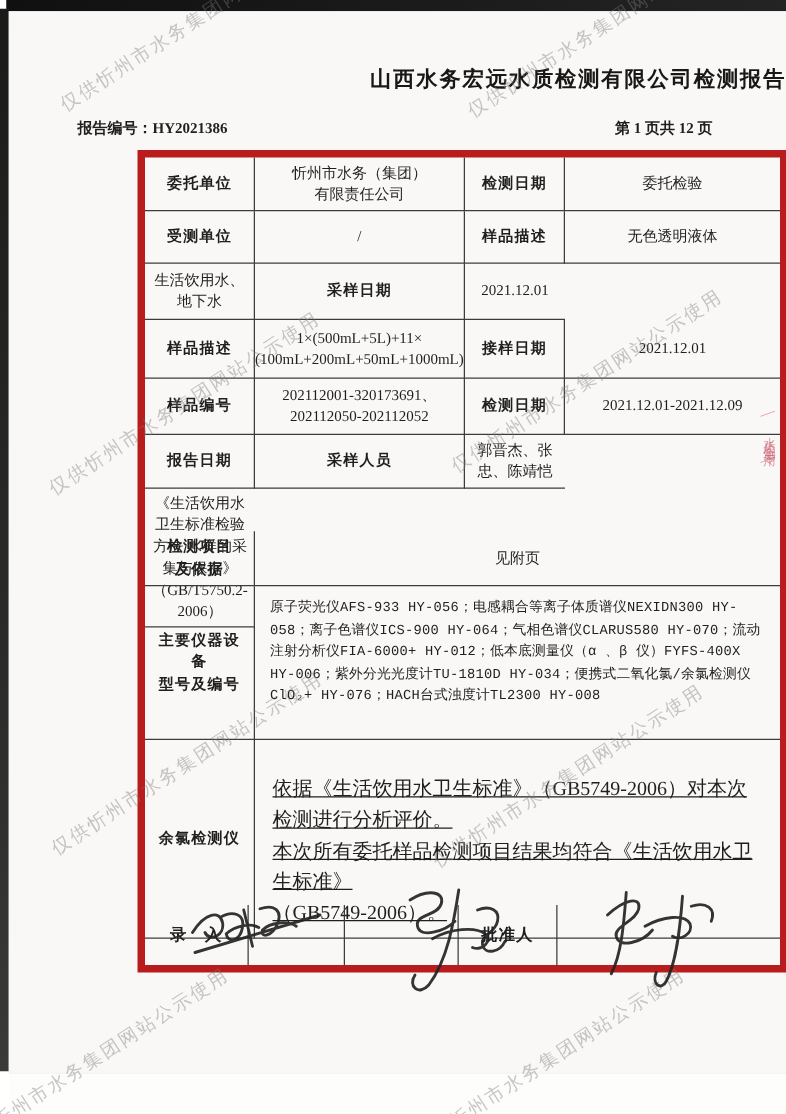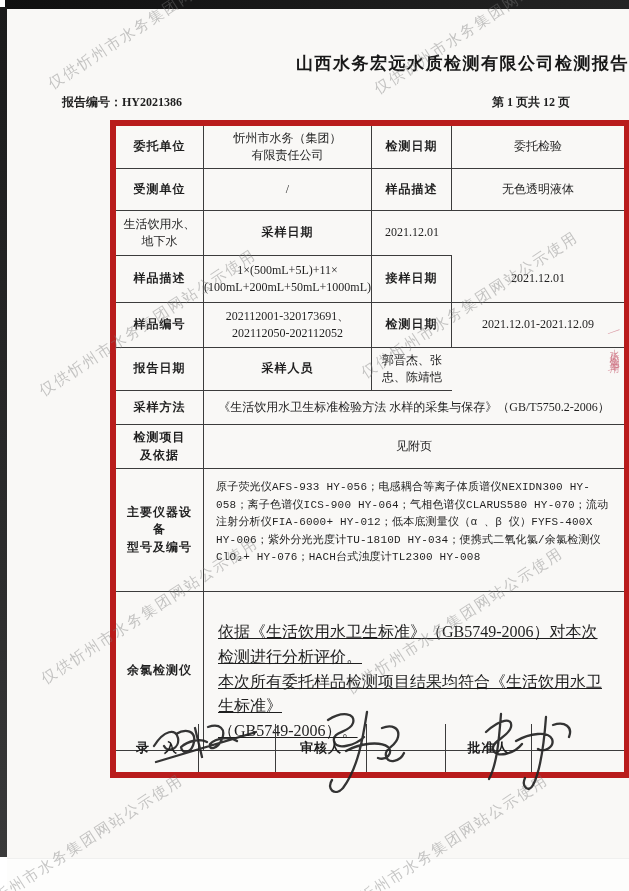--- a/index.html
+++ b/index.html
@@ -121,21 +121,20 @@
     <div class="cell">2021.12.01-2021.12.09</div>
   </div>
 
   <div class="row r-info h43">
     <div class="cell lab">报告日期</div>
     <div class="cell lab">采样人员</div>
     <div class="cell">郭晋杰、张忠、陈靖恺</div>
   </div>
 
   <div class="row r-wide h34">
-    <div class="cell lab">采样方法</div>
     <div class="cell">《生活饮用水卫生标准检验方法 水样的采集与保存》（GB/T5750.2-2006）</div>
   </div>
 
   <div class="row r-wide h44">
     <div class="cell lab preline">检测项目
 及依据</div>
     <div class="cell">见附页</div>
   </div>
 
   <div class="row r-wide h123">
@@ -147,21 +146,20 @@
   <div class="row r-wide h132">
     <div class="cell lab">余氯检测仪</div>
     <div class="cell concl preline">依据《生活饮用水卫生标准》（GB5749-2006）对本次检测进行分析评价。
 本次所有委托样品检测项目结果均符合《生活饮用水卫生标准》
 （GB5749-2006）。</div>
   </div>
 
   <div class="row r-sig h48">
     <div class="cell lab siglab">录　入</div>
     <div class="cell"></div>
-    <div class="cell lab siglab">审核人</div>
     <div class="cell"></div>
     <div class="cell lab siglab">批准人</div>
     <div class="cell"></div>
   </div>
 
 </div>
 
 <svg class="signatures" viewBox="0 0 460 115" xmlns="http://www.w3.org/2000/svg">
   <path d="M14,46 C24,30 36,28 38,38 C40,48 28,54 24,46 M36,34 C46,28 56,31 54,42 C52,53 42,55 41,47 C48,41 60,38 67,42 M55,28 L62,57 M68,27 C80,23 86,29 82,39 C78,49 68,51 70,44 C76,38 90,36 97,41 M16,62 L116,32"></path>
   <path d="M188,20 C202,11 216,13 213,23 C210,33 192,31 194,41 C196,51 216,45 224,37 M227,12 C223,38 218,68 203,88 C195,97 186,89 192,80 M206,51 C220,43 240,41 248,47 C254,53 246,61 238,58 M242,28 C252,24 260,28 258,37 C256,47 244,48 246,56 C248,64 260,62 264,53"></path>

